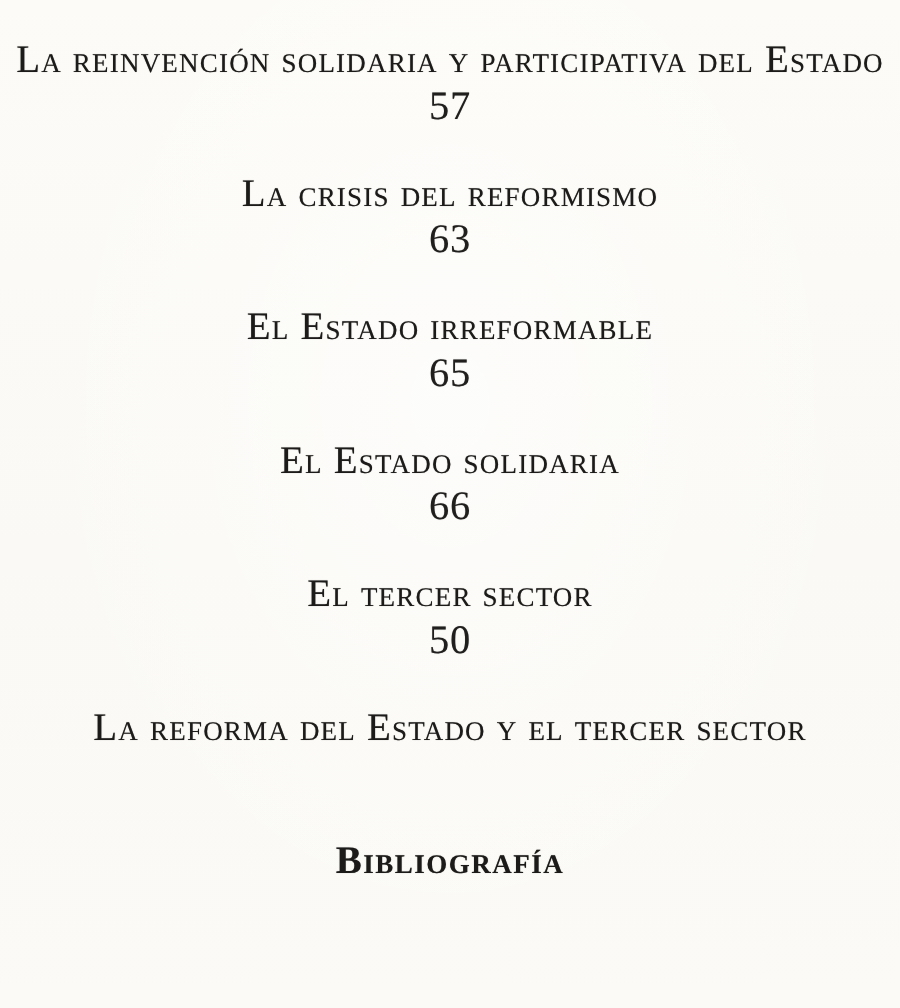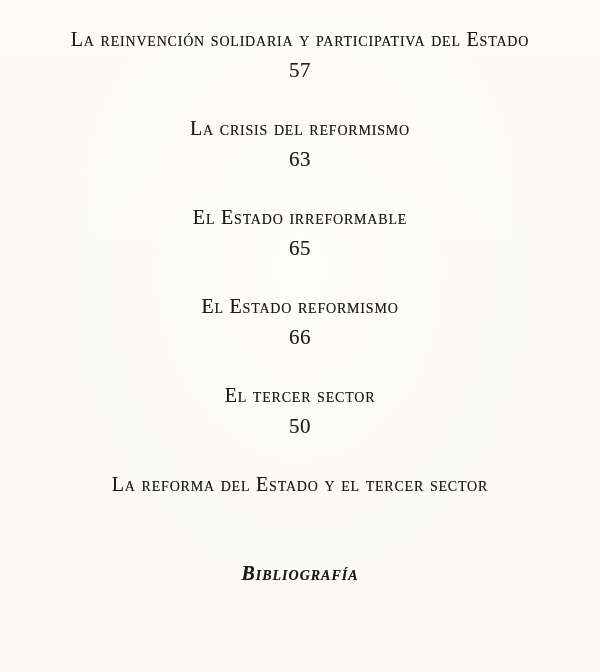--- a/index.html
+++ b/index.html
@@ -23,38 +23,37 @@
       radial-gradient(ellipse at 50% 40%, rgba(255,255,255,0.55) 0%, rgba(255,255,255,0) 70%),
       linear-gradient(180deg, #fcfbf7 0%, #faf9f5 55%, #fbfaf6 100%);
     color: #1c1b19;
     text-align: center;
   }
   .toc-entry {
     margin: 0 0 27px 0;
   }
   .toc-title {
     margin: 0;
-    font-size: 20px;
+    font-size: 26px;
     font-weight: normal;
     font-variant: small-caps;
     letter-spacing: 0.8px;
     line-height: 31px;
     color: #1c1b19;
     text-shadow: 0 0 0.5px rgba(28,27,25,0.55);
   }
   .toc-page-number {
-    font-size: 21px;
+    font-size: 27px;
     line-height: 31px;
     letter-spacing: 0.5px;
     color: #201f1d;
     text-shadow: 0 0 0.5px rgba(28,27,25,0.45);
   }
   .toc-entry.bibliography {
     margin-top: 58px;
-    font-style: italic;
   }
   .toc-entry.bibliography .toc-title {
     font-weight: bold;
     letter-spacing: 1px;
   }
 </style>
 </head>
 <body>
 
 <main class="scan-page">
@@ -68,21 +67,21 @@
     <h2 class="toc-title">La crisis del reformismo</h2>
     <div class="toc-page-number">63</div>
   </section>
 
   <section class="toc-entry">
     <h2 class="toc-title">El Estado irreformable</h2>
     <div class="toc-page-number">65</div>
   </section>
 
   <section class="toc-entry">
-    <h2 class="toc-title">El Estado reformismo</h2>
+    <h2 class="toc-title">El Estado solidaria</h2>
     <div class="toc-page-number">66</div>
   </section>
 
   <section class="toc-entry">
     <h2 class="toc-title">El tercer sector</h2>
     <div class="toc-page-number">50</div>
   </section>
 
   <section class="toc-entry">
     <h2 class="toc-title">La reforma del Estado y el tercer sector</h2>

